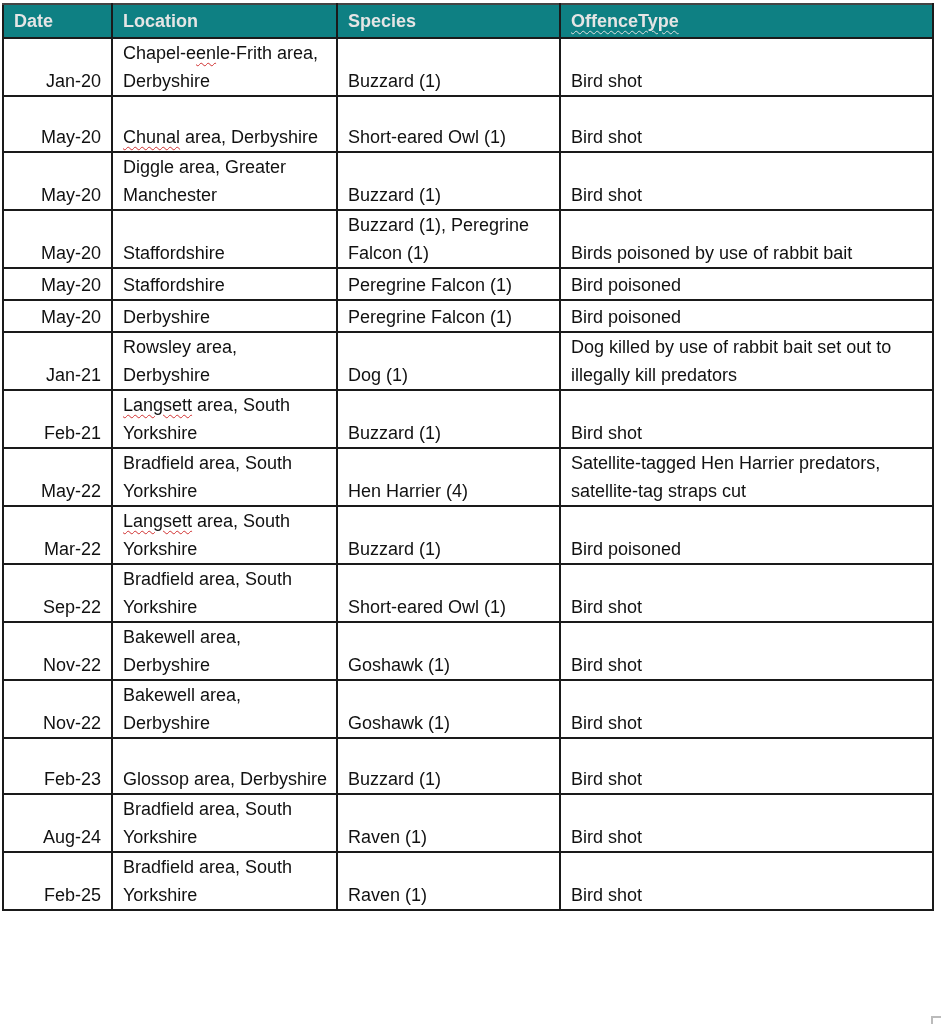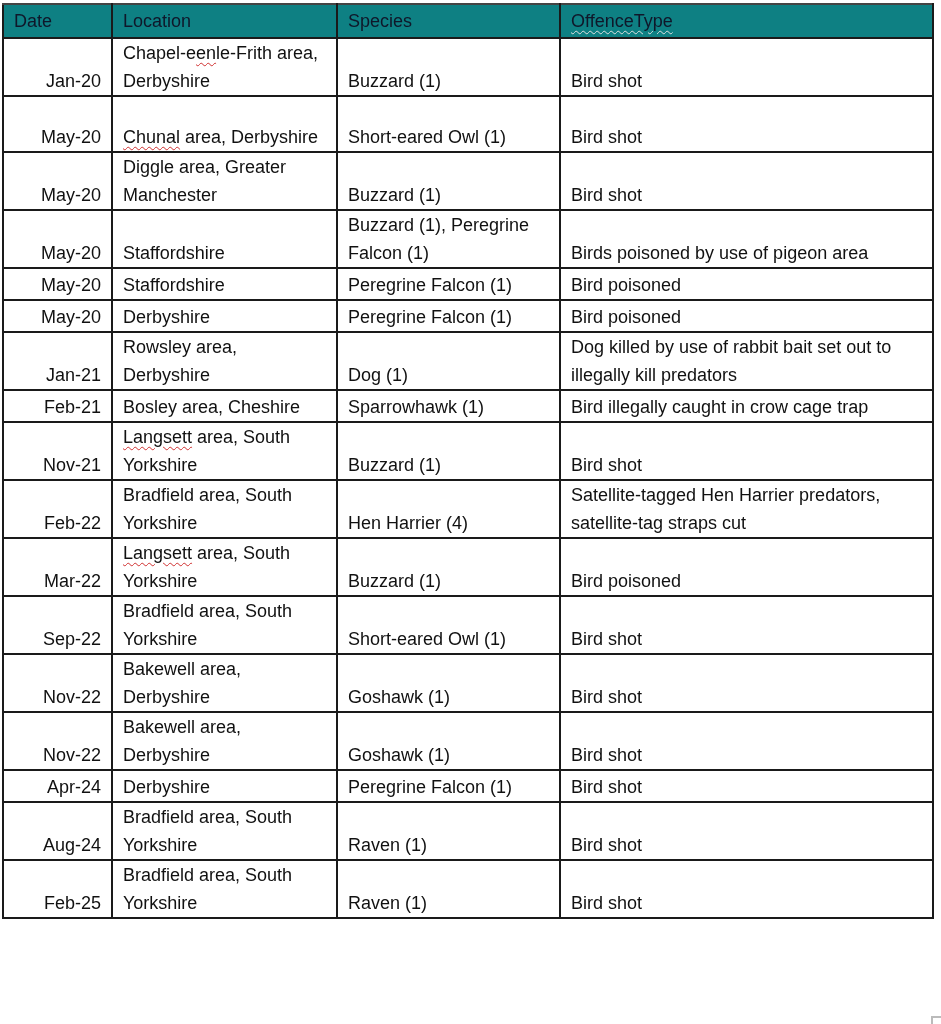--- a/index.html
+++ b/index.html
@@ -15,22 +15,22 @@
   }
   th, td {
     border: 2px solid #1a1a1a;
     padding: 0 8px 0 10px;
     vertical-align: bottom;
     line-height: 28px;
     text-align: left;
   }
   thead th {
     background: #0e8083;
-    color: #0f172a;
-    font-weight: normal;
+    color: #e5e5e5;
+    font-weight: bold;
     height: 32px;
     vertical-align: middle;
     border-color: #1a1a1a;
     border-top-color: #444;
   }
   td.date { text-align: right; padding-right: 10px; padding-left: 16px; }
   td { padding-bottom: 0px; }
   tbody tr { height: 56px; }
   tbody tr.single { height: 32px; }
   .squiggle {
@@ -83,54 +83,48 @@
       <tr>
         <td class="date">May-20</td>
         <td>Diggle area, Greater Manchester</td>
         <td>Buzzard (1)</td>
         <td>Bird shot</td>
       </tr>
       <tr>
         <td class="date">May-20</td>
         <td>Staffordshire</td>
         <td>Buzzard (1), Peregrine Falcon (1)</td>
-        <td>Birds poisoned by use of pigeon area</td>
+        <td>Birds poisoned by use of rabbit bait</td>
       </tr>
       <tr class="single">
         <td class="date">May-20</td>
         <td>Staffordshire</td>
         <td>Peregrine Falcon (1)</td>
         <td>Bird poisoned</td>
       </tr>
       <tr class="single">
         <td class="date">May-20</td>
         <td>Derbyshire</td>
         <td>Peregrine Falcon (1)</td>
         <td>Bird poisoned</td>
       </tr>
       <tr>
         <td class="date">Jan-21</td>
         <td>Rowsley area, Derbyshire</td>
         <td>Dog (1)</td>
         <td>Dog killed by use of rabbit bait set out to illegally kill predators</td>
       </tr>
-      <tr class="single">
+      <tr>
         <td class="date">Feb-21</td>
-        <td>Bosley area, Cheshire</td>
-        <td>Sparrowhawk (1)</td>
-        <td>Bird illegally caught in crow cage trap</td>
-      </tr>
-      <tr>
-        <td class="date">Nov-21</td>
         <td><span class="squiggle">Langsett</span> area, South Yorkshire</td>
         <td>Buzzard (1)</td>
         <td>Bird shot</td>
       </tr>
       <tr>
-        <td class="date">Feb-22</td>
+        <td class="date">May-22</td>
         <td>Bradfield area, South Yorkshire</td>
         <td>Hen Harrier (4)</td>
         <td>Satellite-tagged Hen Harrier predators, satellite-tag straps cut</td>
       </tr>
       <tr>
         <td class="date">Mar-22</td>
         <td><span class="squiggle">Langsett</span> area, South Yorkshire</td>
         <td>Buzzard (1)</td>
         <td>Bird poisoned</td>
       </tr>
@@ -145,24 +139,24 @@
         <td>Bakewell area, Derbyshire</td>
         <td>Goshawk (1)</td>
         <td>Bird shot</td>
       </tr>
       <tr>
         <td class="date">Nov-22</td>
         <td>Bakewell area, Derbyshire</td>
         <td>Goshawk (1)</td>
         <td>Bird shot</td>
       </tr>
-      <tr class="single">
-        <td class="date">Apr-24</td>
-        <td>Derbyshire</td>
-        <td>Peregrine Falcon (1)</td>
+      <tr>
+        <td class="date">Feb-23</td>
+        <td>Glossop area, Derbyshire</td>
+        <td>Buzzard (1)</td>
         <td>Bird shot</td>
       </tr>
       <tr>
         <td class="date">Aug-24</td>
         <td>Bradfield area, South Yorkshire</td>
         <td>Raven (1)</td>
         <td>Bird shot</td>
       </tr>
       <tr>
         <td class="date">Feb-25</td>

